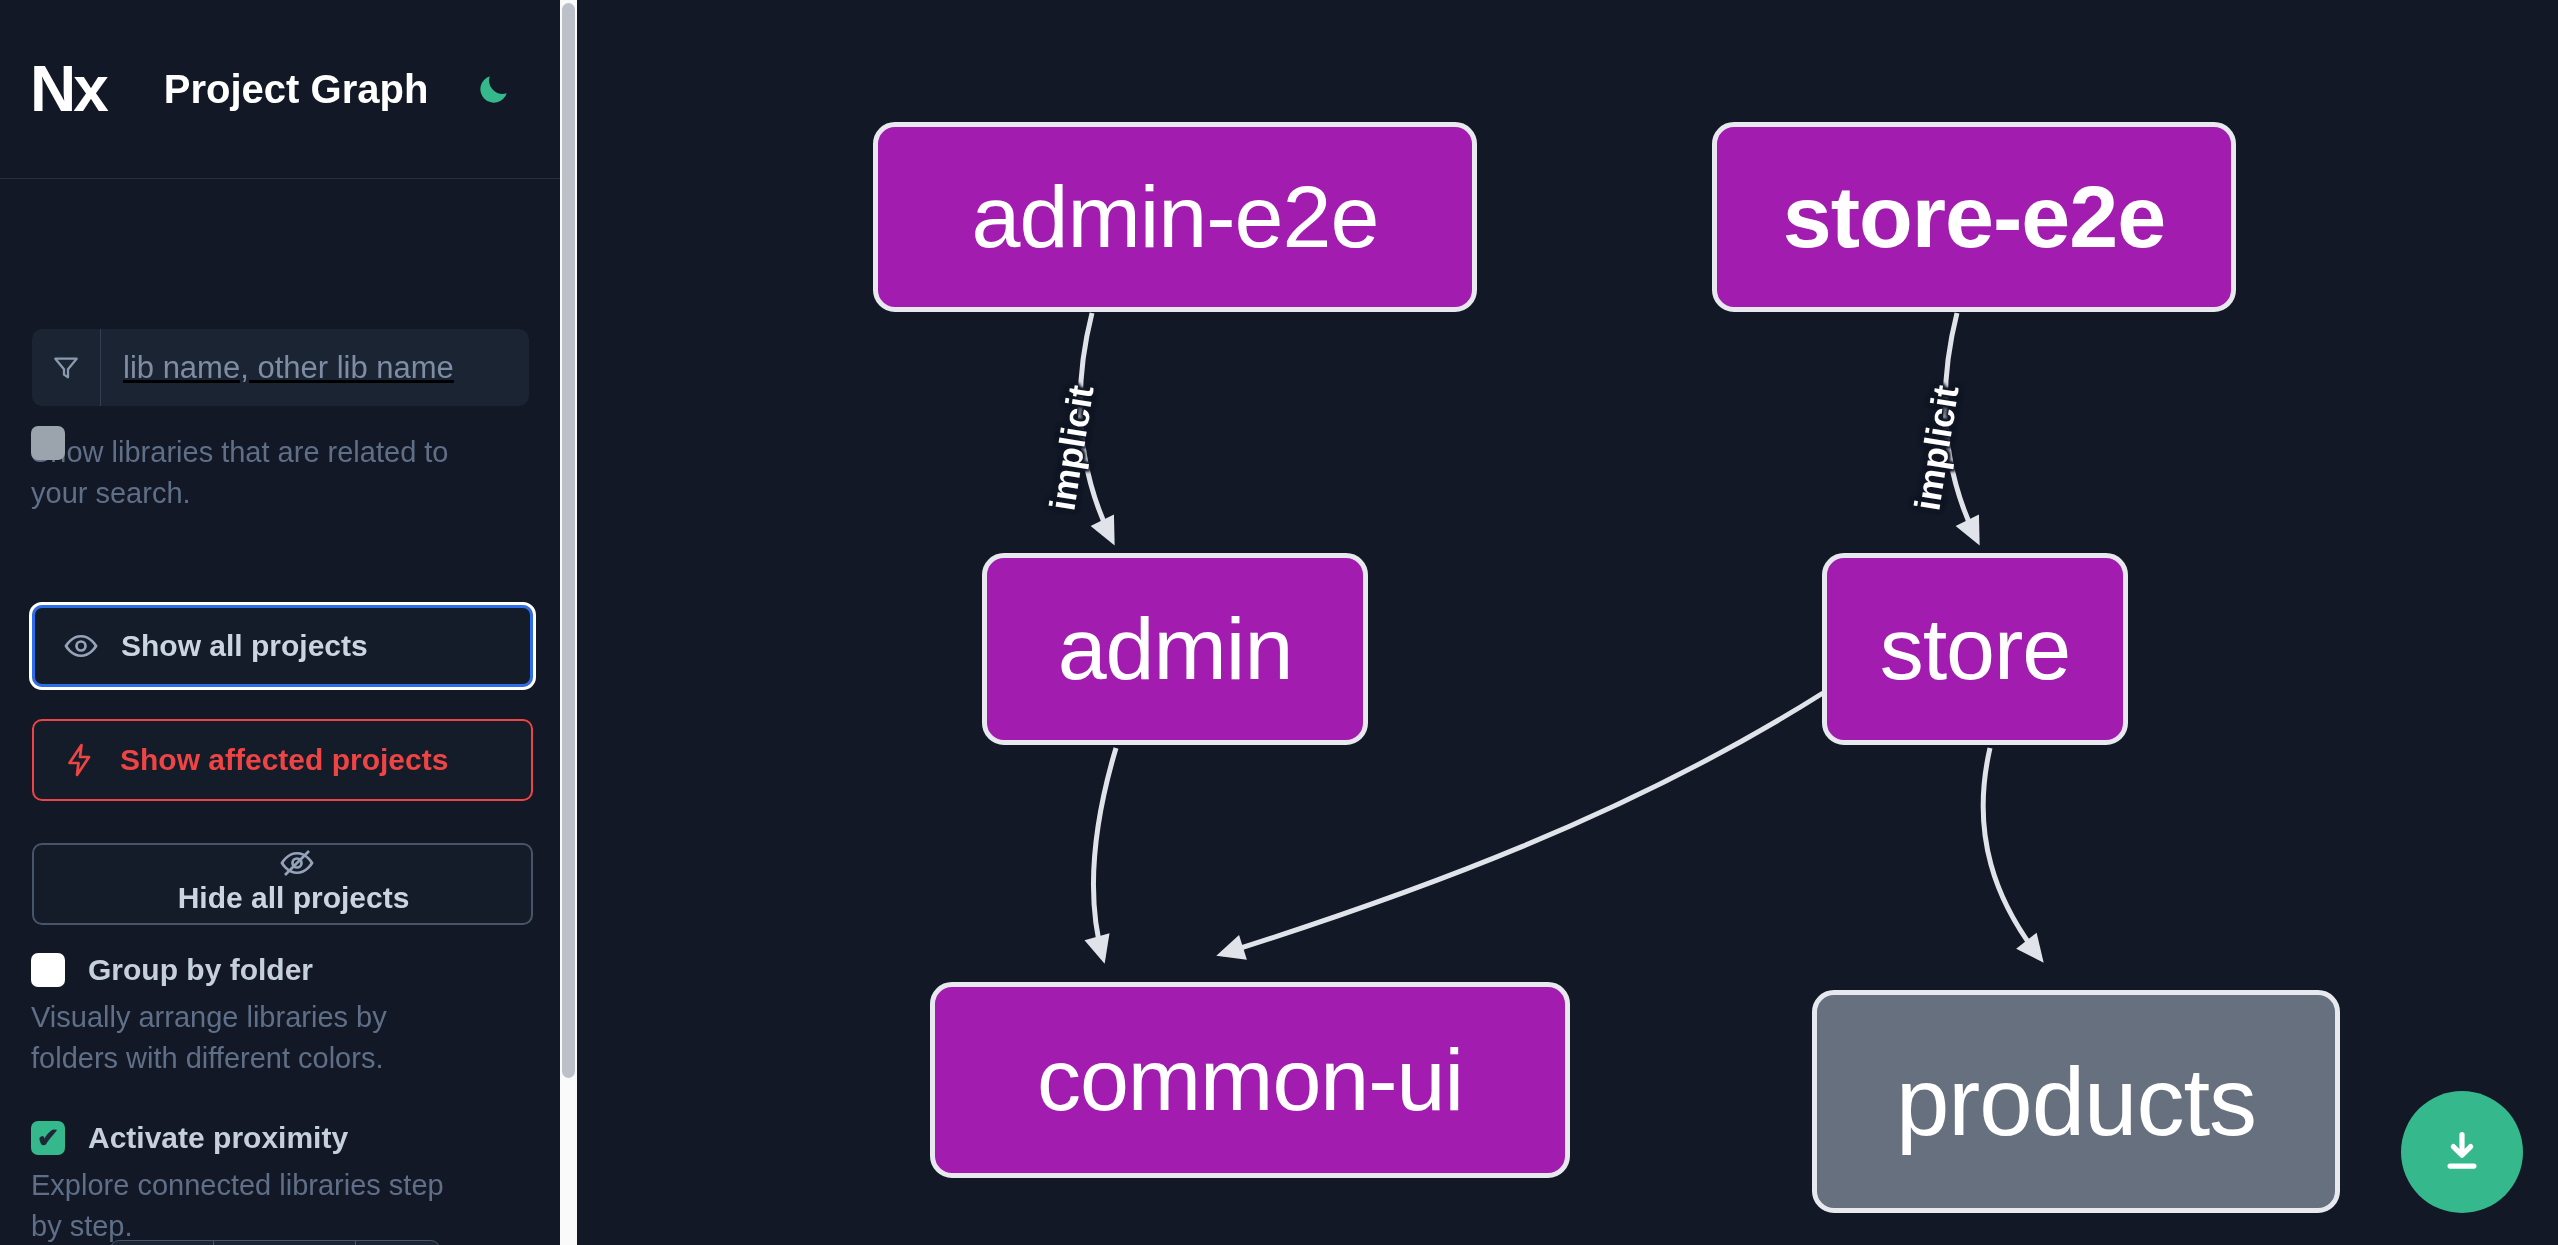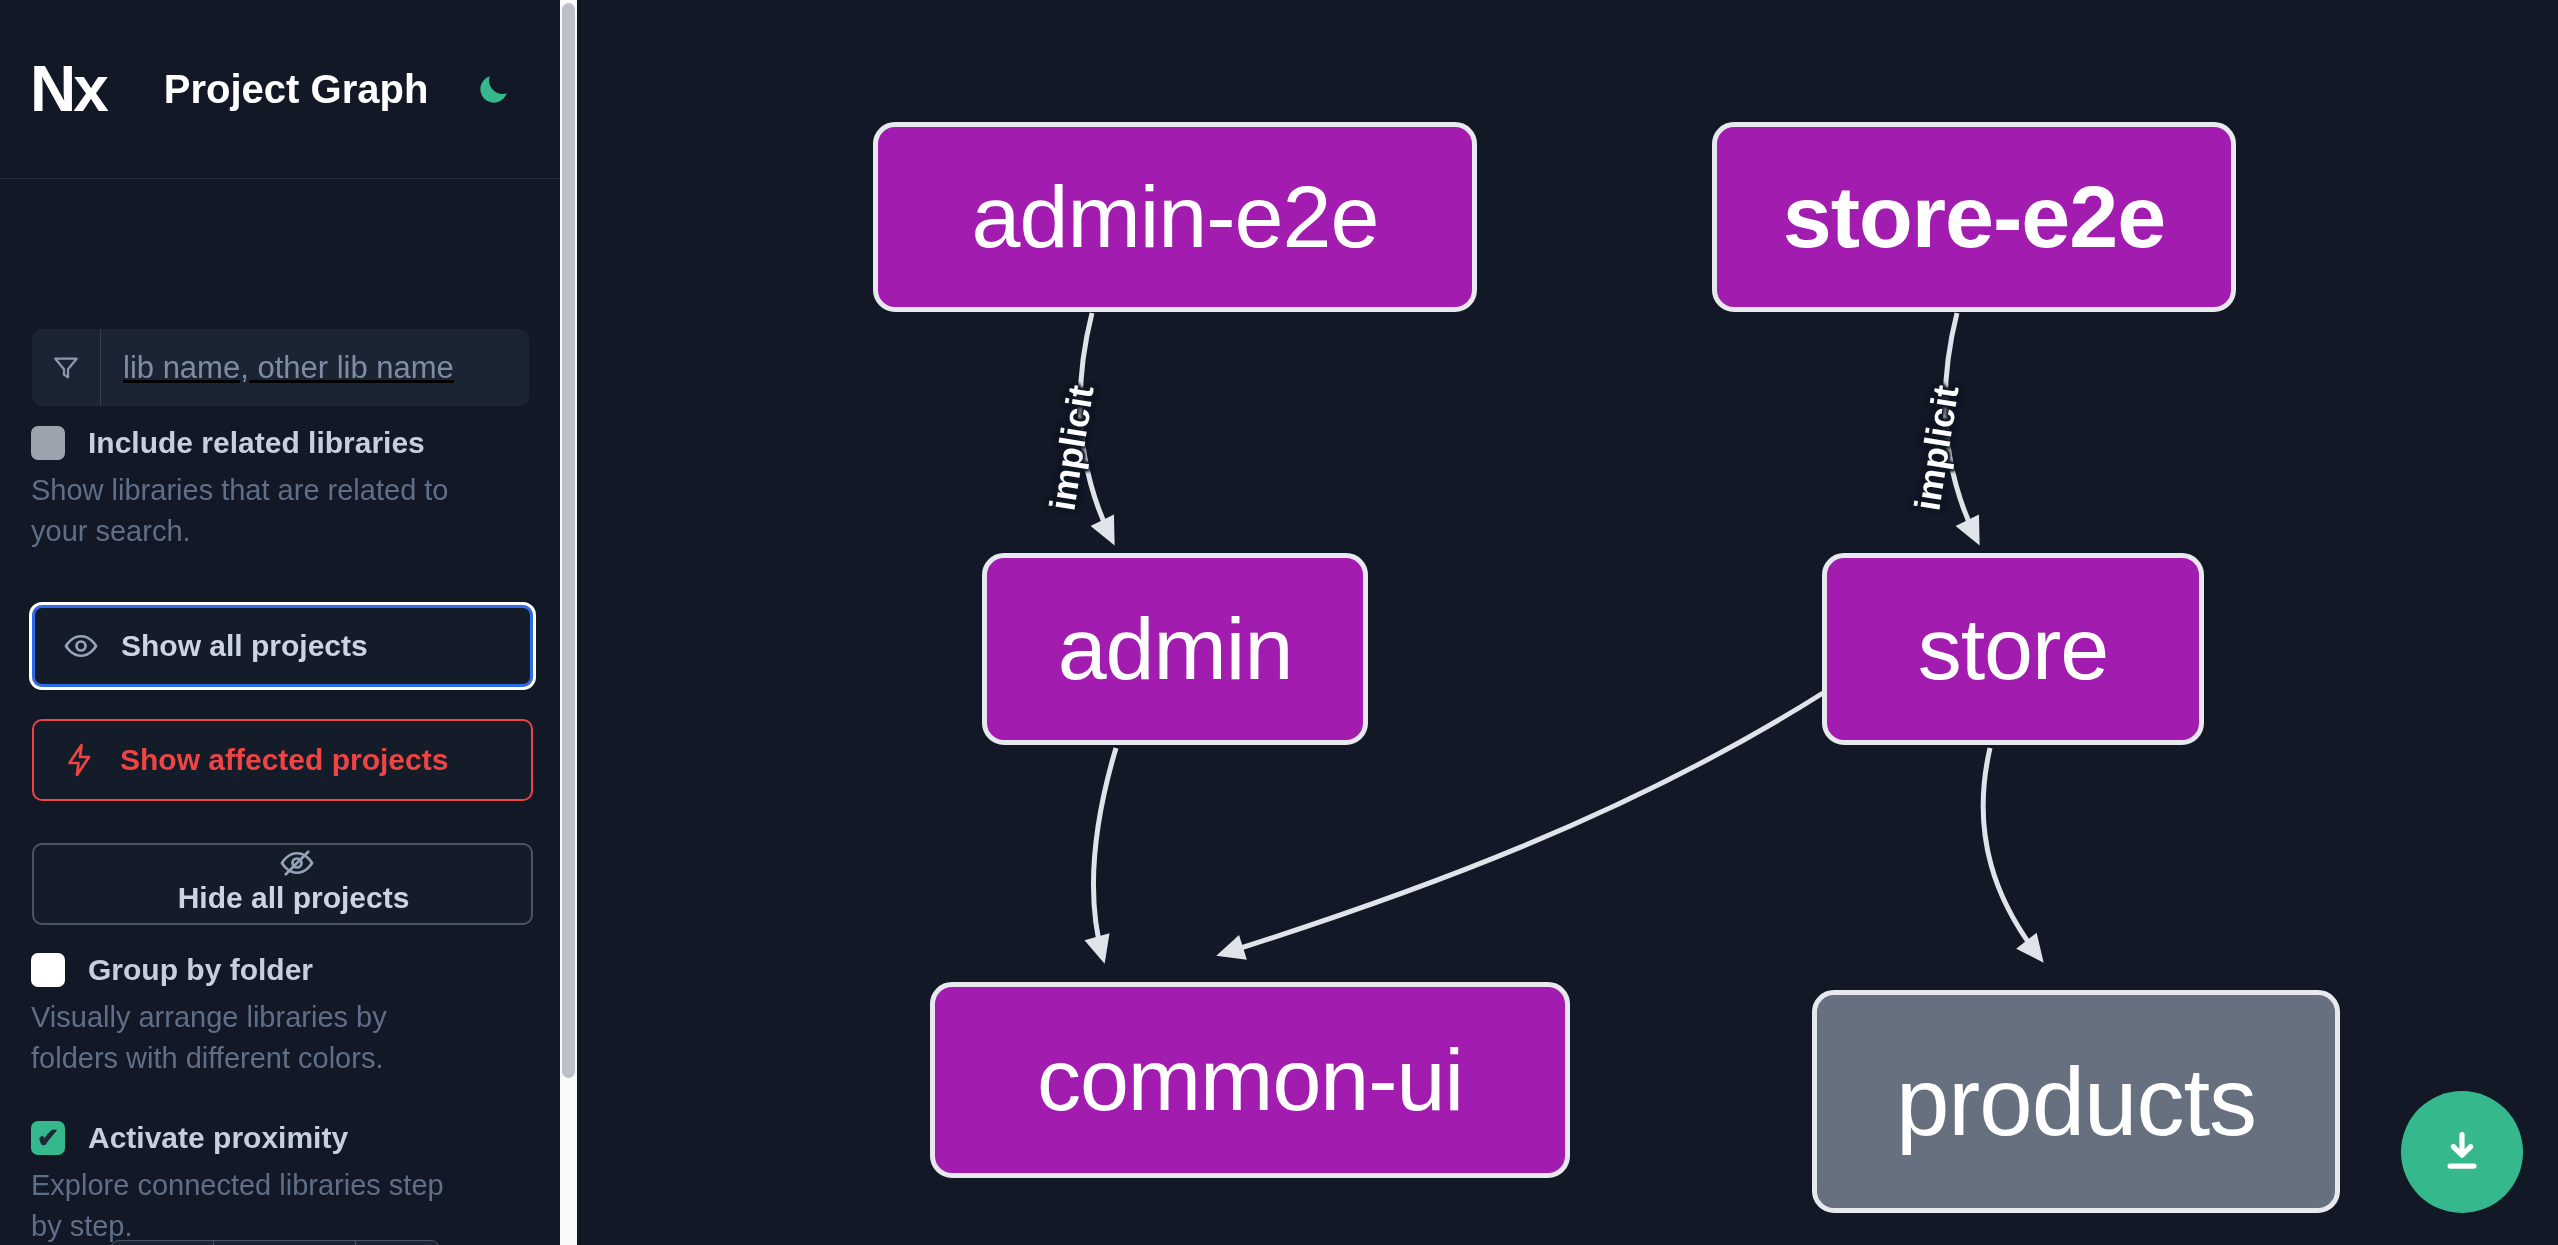--- a/index.html
+++ b/index.html
@@ -102,21 +102,21 @@
     <path class="edge" d="M 1823 693 C 1630 815 1415 893 1222 954" marker-end="url(#arrow)"></path>
     <path class="edge" d="M 1990 748 C 1970 835 1996 902 2040 958" marker-end="url(#arrow)"></path>
   </svg>
 
   <div class="edge-label" style="left:1072px;top:448px;">implicit</div>
   <div class="edge-label" style="left:1937px;top:448px;">implicit</div>
 
   <div class="node pink" style="left:873px;top:122px;width:604px;height:190px;font-size:88px;">admin-e2e</div>
   <div class="node pink" style="left:1712px;top:122px;width:524px;height:190px;font-size:88px;font-weight:bold;">store-e2e</div>
   <div class="node pink" style="left:982px;top:553px;width:386px;height:192px;font-size:88px;">admin</div>
-  <div class="node pink" style="left:1822px;top:553px;width:382px;height:192px;font-size:88px;">store</div>
+  <div class="node pink" style="left:1822px;top:553px;width:306px;height:192px;font-size:88px;">store</div>
   <div class="node pink" style="left:930px;top:982px;width:640px;height:196px;font-size:88px;">common-ui</div>
   <div class="node gray" style="left:1812px;top:990px;width:528px;height:223px;font-size:96px;">products</div>
 </div>
 
 <div class="sidebar">
 
   <div class="sb-header">
     <div class="logo"><i>Nx</i></div>
     <div class="sb-title">Project Graph</div>
     <svg class="moon" viewBox="0 0 24 24">
@@ -129,21 +129,20 @@
     <div class="funnel-wrap">
       <svg width="32" height="32" viewBox="0 0 24 24" fill="none" stroke="#8b99ae" stroke-width="1.7">
         <path d="M4 5h16l-6.5 8v6l-3-2v-4L4 5z" stroke-linejoin="round"></path>
       </svg>
     </div>
     <input type="text" value="" placeholder="lib name, other lib name" style="">
   </div>
 
   <div class="toggle" style="top:424px;">
     <div class="cbx gray"></div>
-    <div class="tg-label">Include related libraries</div>
     <div class="tg-desc">Show libraries that are related to your search.</div>
   </div>
 
   <div class="sb-btn affected" style="top:719px;">
     <svg class="bicon" viewBox="0 0 24 24" fill="none" stroke="#ef4444" stroke-width="1.8">
       <path d="M13 2 L5 14 h6 l-1 8 8-12 h-6 l1-8z" stroke-linejoin="round"></path>
     </svg>
     <div class="blabel">Show affected projects</div>
   </div>
 

